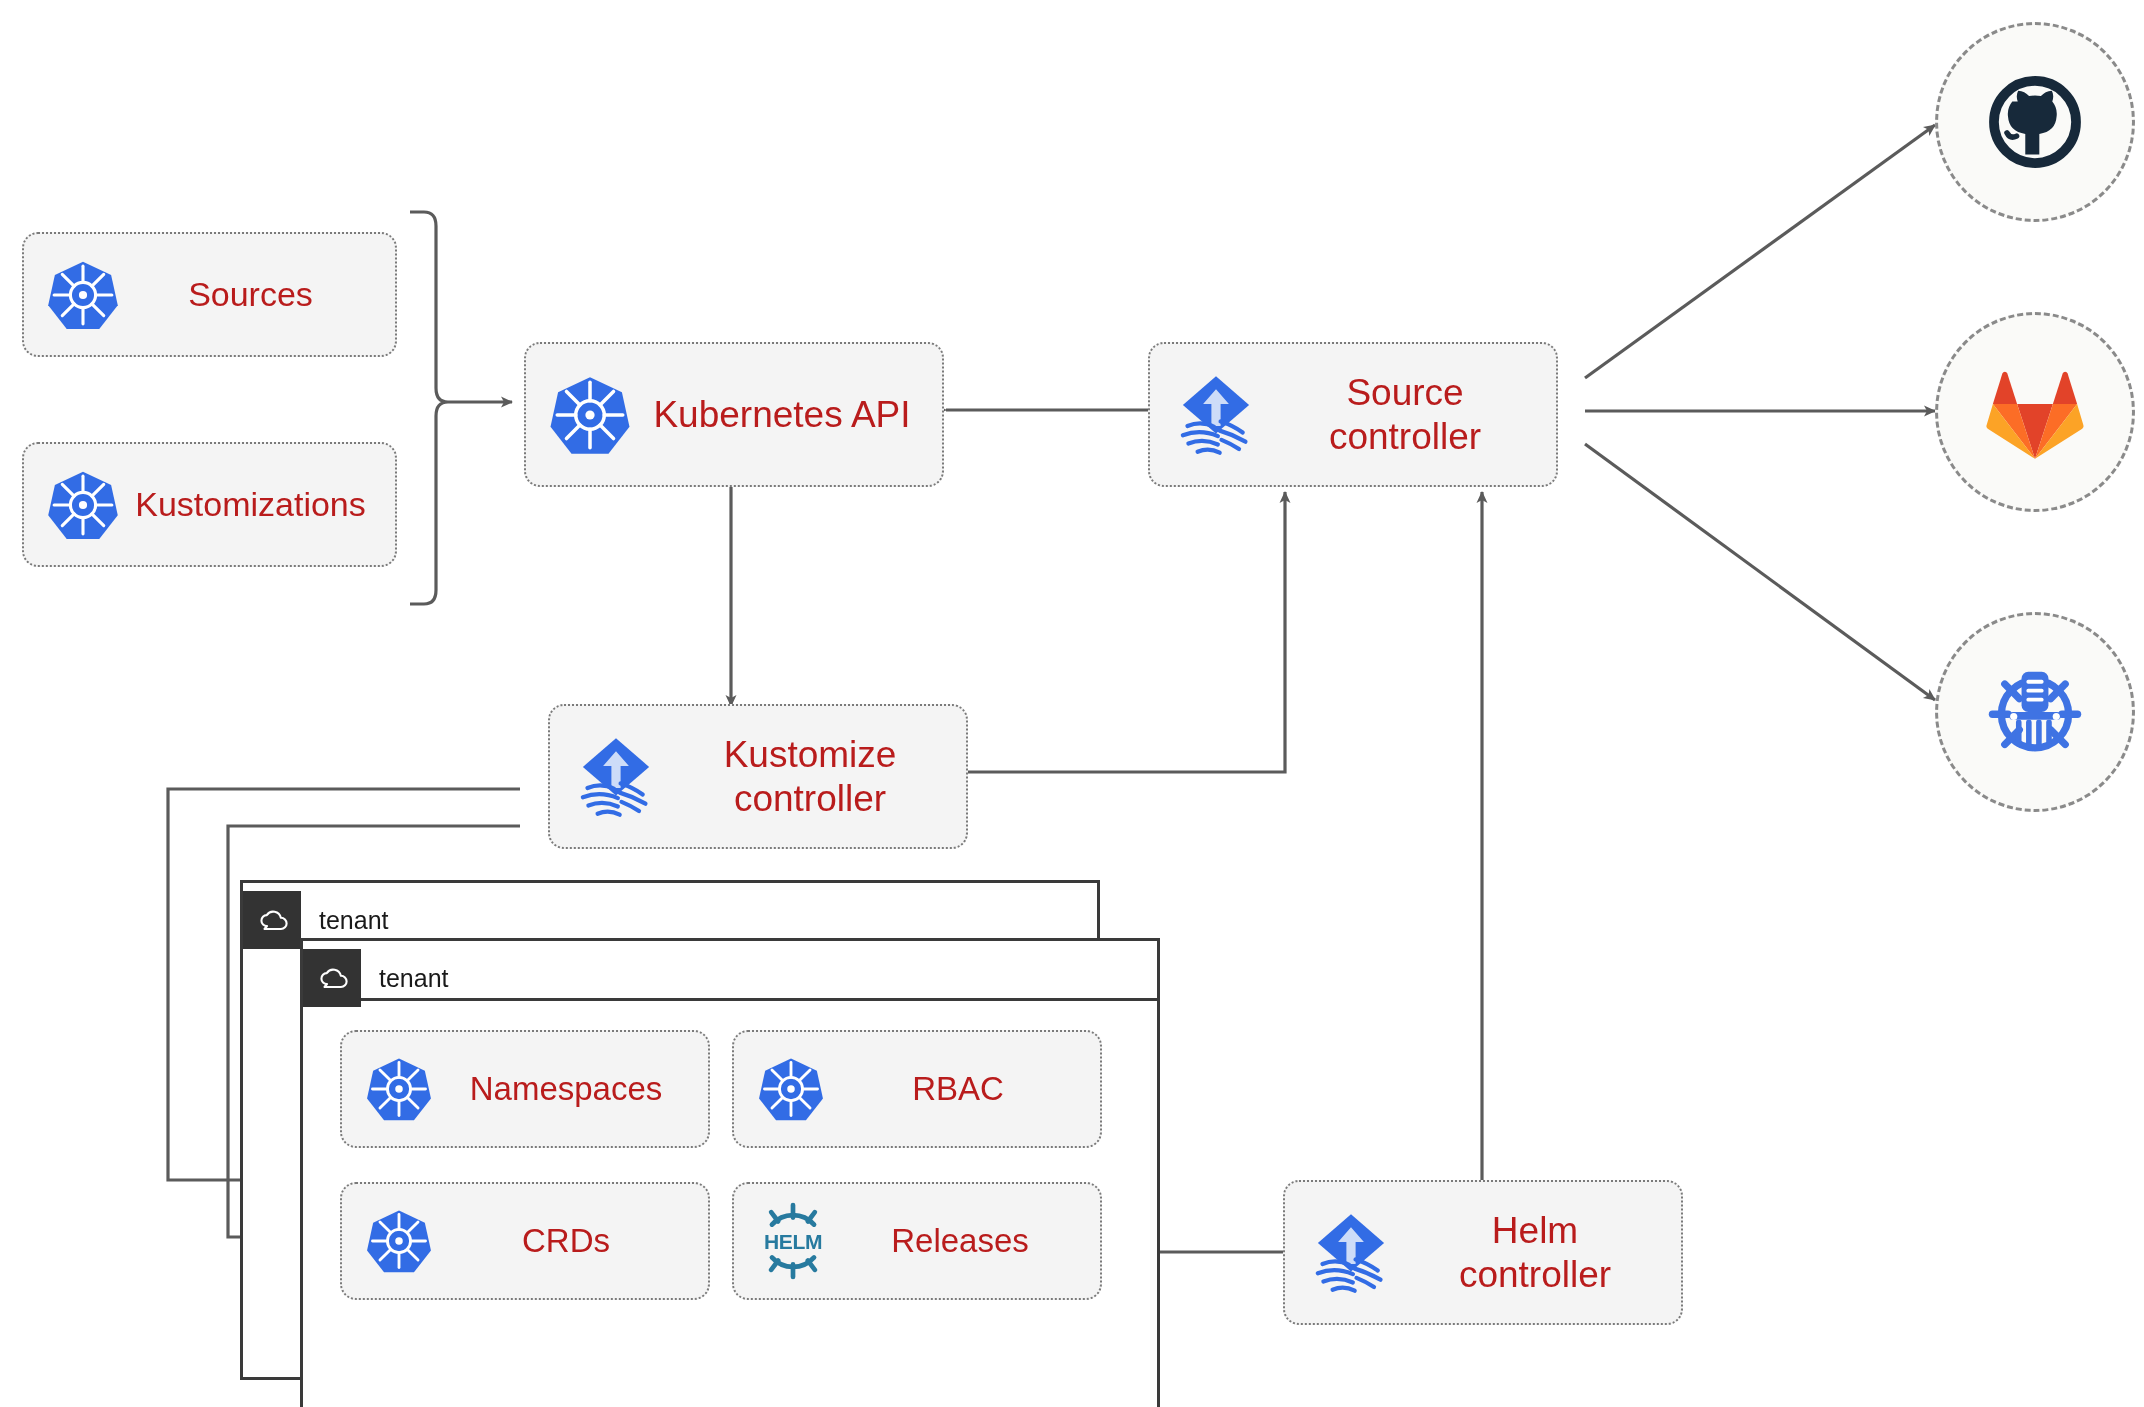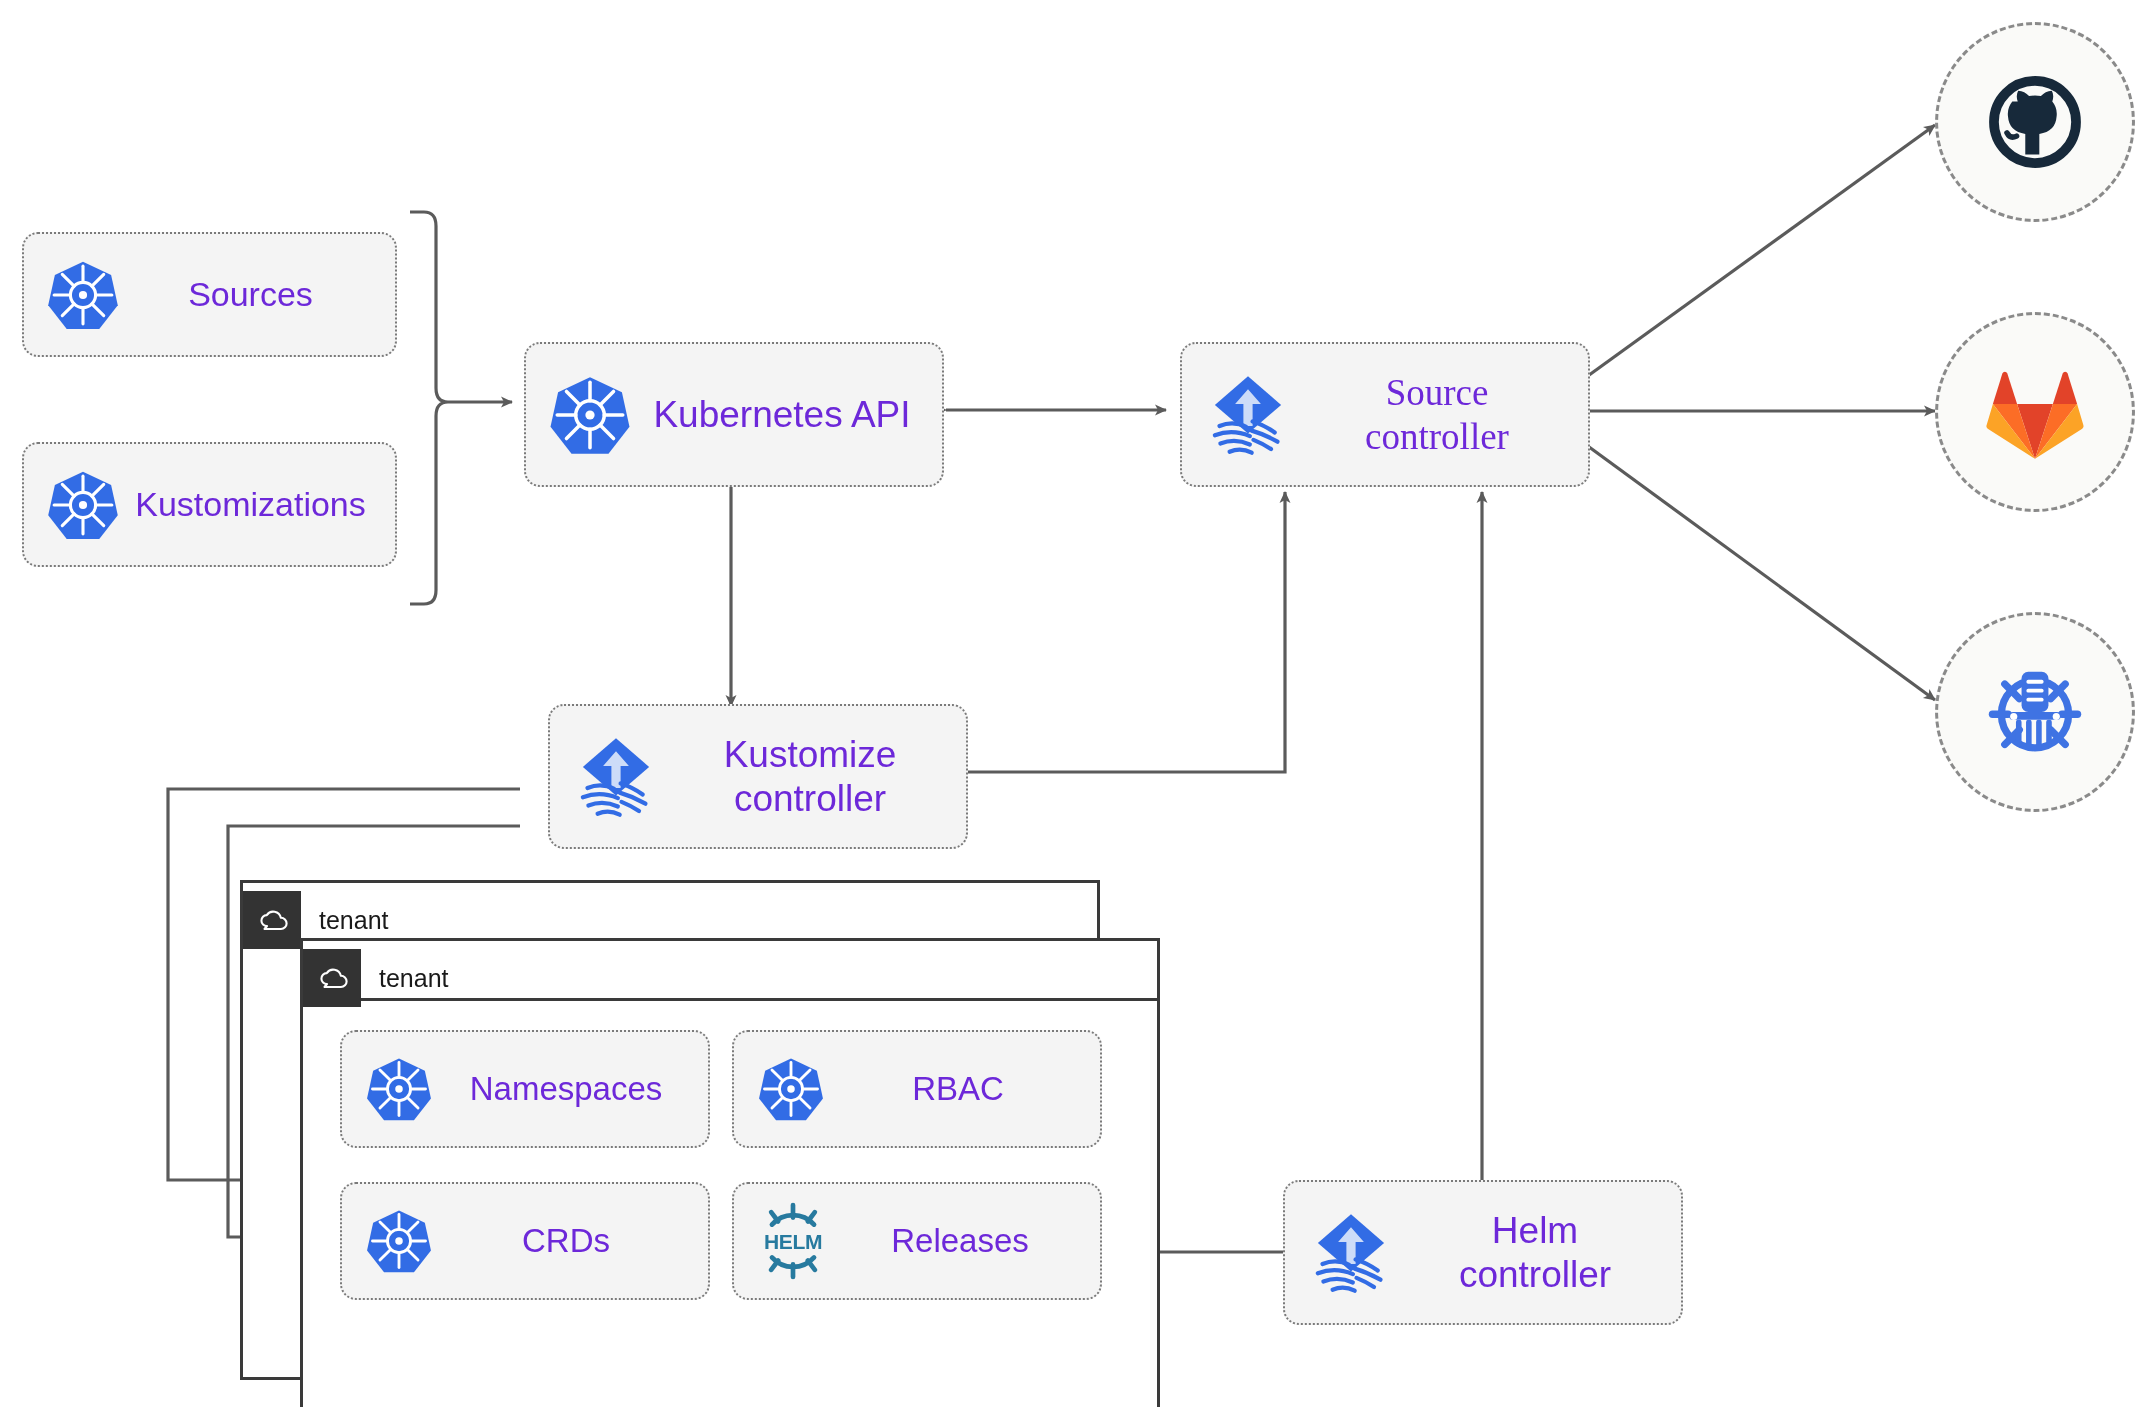--- a/index.html
+++ b/index.html
@@ -14,21 +14,21 @@
     border-radius:16px;
     box-sizing:border-box;
     display:flex;
     align-items:center;
     z-index:5;
   }
   .node .ico{flex:0 0 auto;display:flex;align-items:center;justify-content:center;}
   .node .lbl{
     flex:1 1 auto;
     text-align:center;
-    color:#6d28d9;
+    color:#b91c1c;
     line-height:1.18;
     white-space:pre-line;
   }
 
   
   .circ{
     position:absolute;
     border-radius:50%;
     background:#fafaf8;
     border:3px dashed #8a8a8a;
@@ -191,21 +191,21 @@
             <path d="M62 62 L78 78"></path>
           <path d="M78 22 L62 38"></path>
             <path d="M38 62 L22 78"></path>
         </g>
         <circle cx="50" cy="50" r="5.5" fill="#ffffff"></circle>
       </svg>
     </div>
     <div class="lbl" style="font-size:37px;">Kubernetes API</div>
   </div>
 
-  <div class="node" style="left:1180px;top:342px;width:410px;height:145px;padding:0 14px;font-family:Liberation Serif, serif;">
+  <div class="node" style="left:1148px;top:342px;width:410px;height:145px;padding:0 14px;">
     <div class="ico" style="width:104px;">
       <svg width="92" height="92" viewBox="0 0 100 100">
         <path d="M50 8 L86 39 L50 70 L14 39 Z" fill="#326CE5"></path>
         <path d="M50 22 L64 38 L55 38 L55 62 L45 62 L45 38 L36 38 Z" fill="#cddcf8"></path>
         <g stroke="#326CE5" stroke-width="4.6" stroke-linecap="round" fill="none">
           <path d="M19 62 Q 34 56 48 63"></path>
           <path d="M14 72 Q 33 65 52 73"></path>
           <path d="M20 81 Q 36 75 52 82"></path>
           <path d="M30 90 Q 42 85 54 91"></path>
           <path d="M55 57 Q 68 61 79 69"></path>

